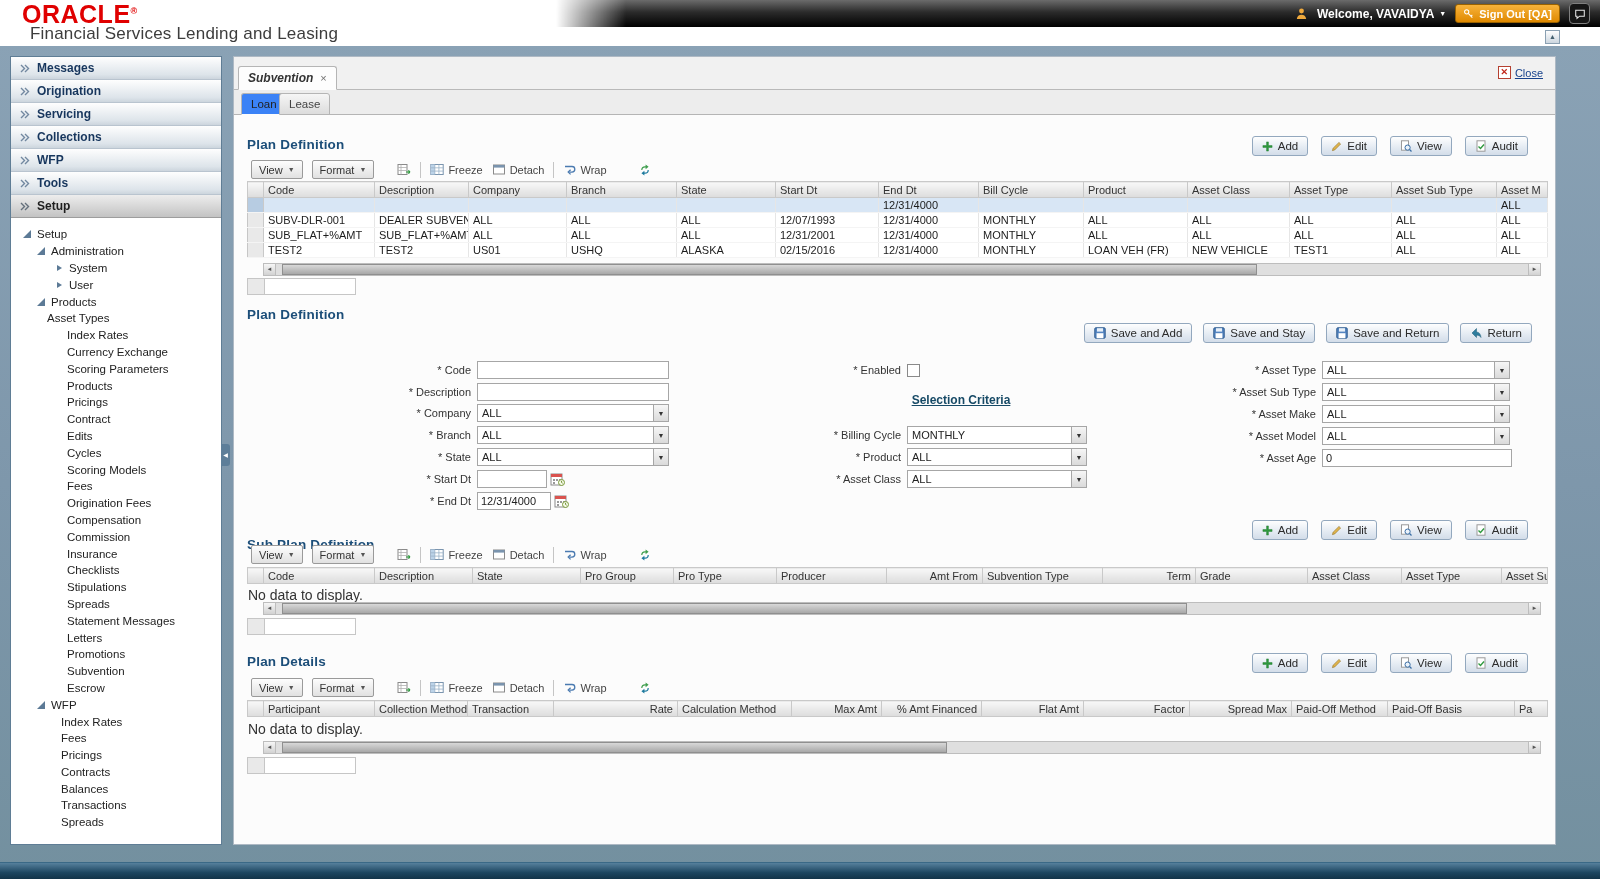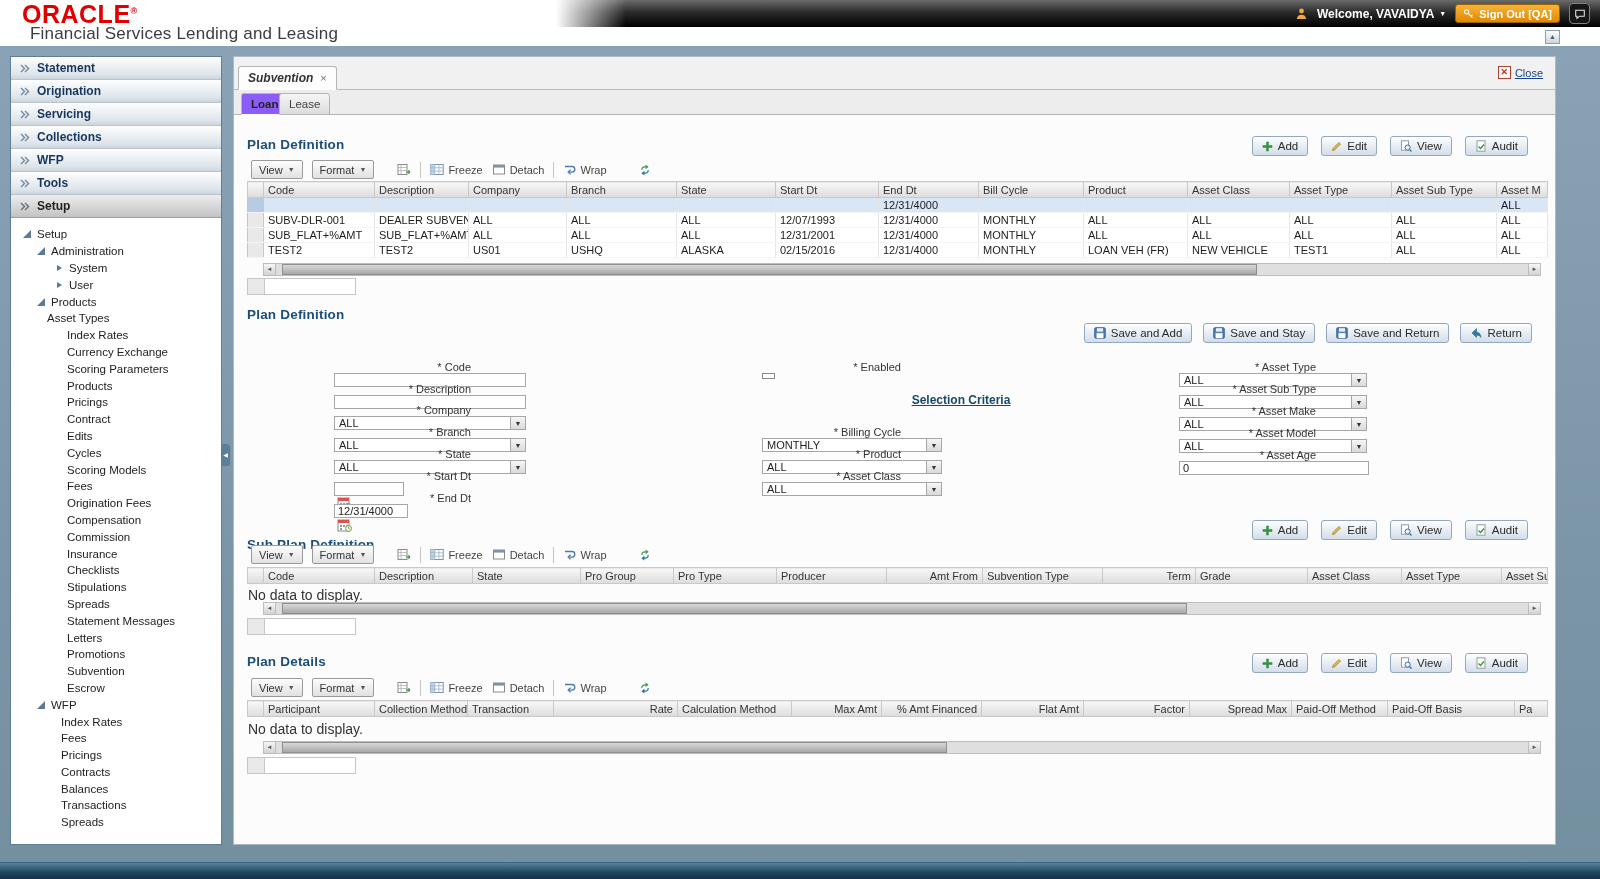--- a/index.html
+++ b/index.html
@@ -53,21 +53,21 @@
              border-bottom:1px solid #fdfdfd; border-radius:3px 3px 0 0; display:flex; align-items:center; gap:7px;
              padding:0 9px; font-size:12px; font-weight:bold; font-style:italic; color:#333; cursor:pointer; }
   .tab-x { font-style:normal; font-weight:normal; color:#707070; font-size:11px; cursor:pointer; }
   .close-box { position:absolute; right:12px; top:9px; display:flex; align-items:center; gap:4px; cursor:pointer; }
   .close-ico { width:13px; height:13px; border:1px solid #b54030; background:#fff; color:#c2271a; font-size:9px;
                line-height:11px; text-align:center; font-weight:bold; }
   .close-lbl { font-size:11px; color:#16418c; text-decoration:underline; }
   .subtabs { position:absolute; top:33px; left:0; right:0; height:25px; background:#ededed; border-bottom:1px solid #b5b5b5; }
   .subtab { position:absolute; bottom:-1px; height:22px; display:flex; align-items:center; padding:0 9px;
             font-size:11.5px; border:1px solid #b5b5b5; border-radius:3px 3px 0 0; cursor:pointer; }
-  .subtab.active { left:7px; background:#8b5cf6; border-bottom-color:#fcfcfc; font-weight:bold; color:#222;margin-top:16px; }
+  .subtab.active { left:7px; background:#3b82f6; border-bottom-color:#fcfcfc; font-weight:normal; color:#222;margin-top:16px; }
   .subtab.inactive { left:45px; background:linear-gradient(#f6f6f6,#dcdcdc); color:#444; }
 
   .sec-title { position:absolute; font-size:13.5px; font-weight:bold; color:#1c4e79; letter-spacing:.2px; }
   .btn-row { position:absolute; display:flex; gap:13px; }
   .btn-row.save { gap:11px; }
   .act-btn { display:flex; align-items:center; gap:5px; height:20px; padding:0 9px; border:1px solid #93a8be;
              border-radius:3px; background:linear-gradient(180deg,#fefefe,#e3eaf2 60%,#d3dde9);
              font-size:11.5px; color:#2b2b2b; cursor:pointer; font-family:inherit; }
 
   .toolbar { position:absolute; display:flex; align-items:center; height:21px; gap:9px; font-size:11px; color:#444; }
@@ -94,21 +94,21 @@
   .sb-btn { position:absolute; top:0; width:12px; height:11px; background:linear-gradient(#f6f6f6,#d2d2d2);
             color:#555; font-size:6px; text-align:center; line-height:11px; cursor:pointer; }
   .sb-btn.left { left:0; border-right:1px solid #bdbdbd; }
   .sb-btn.right { right:0; border-left:1px solid #bdbdbd; }
   .sb-thumb { position:absolute; top:0; height:11px; background:linear-gradient(#d8d8d8,#a8a8a8);
               border:1px solid #8f8f8f; cursor:grab; }
   .gfoot { position:absolute; width:109px; height:17px; background:#fff; border:1px solid #c6c6c6; }
   .gfoot::before { content:""; position:absolute; left:0; top:0; bottom:0; width:16px; background:#e9e9e9;
                    border-right:1px solid #c6c6c6; }
 
-  .frow { position:absolute; display:flex; height:18px;flex-direction:column; }
+  .frow { position:absolute; display:flex; align-items:center; height:18px; }
   .flbl { font-size:11px; color:#333; text-align:right; margin-right:6px; white-space:nowrap; }
   .w-l { width:137px; } .w-m { width:139px; } .w-r { width:137px; }
   .inp { height:18px; border:1px solid #a6a6a6; font-size:11px; padding:0 3px; background:#fff;
          font-family:inherit; color:#222; }
   .dd { position:relative; height:18px; border:1px solid #a6a6a6; background:#fff; display:flex; align-items:center;
         padding:0 18px 0 4px; font-size:11px; color:#222; cursor:pointer; }
   .dd-btn { position:absolute; right:0; top:0; bottom:0; width:15px; border-left:1px solid #a6a6a6;
             background:linear-gradient(#f6f6f6,#dadada); color:#333; font-size:7px; display:flex;
             align-items:center; justify-content:center; }
   .cal { margin-left:3px; cursor:pointer; display:flex; }
@@ -157,21 +157,21 @@
   </header>
   <div class="page-up">▲</div>
 
   <nav class="sidebar">
     <div class="acc-item">
       <span style="display:flex">
           <svg width="10" height="9" viewBox="0 0 10 9">
             <path d="M1 1l3.5 3.5L1 8M5 1l3.5 3.5L5 8" stroke="#7288a0" stroke-width="1.4" fill="none"></path>
           </svg>
         </span>
-      <span>Statement</span>
+      <span>Messages</span>
     </div>
     <div class="acc-item">
       <span style="display:flex">
           <svg width="10" height="9" viewBox="0 0 10 9">
             <path d="M1 1l3.5 3.5L1 8M5 1l3.5 3.5L5 8" stroke="#7288a0" stroke-width="1.4" fill="none"></path>
           </svg>
         </span>
       <span>Origination</span>
     </div>
     <div class="acc-item">

